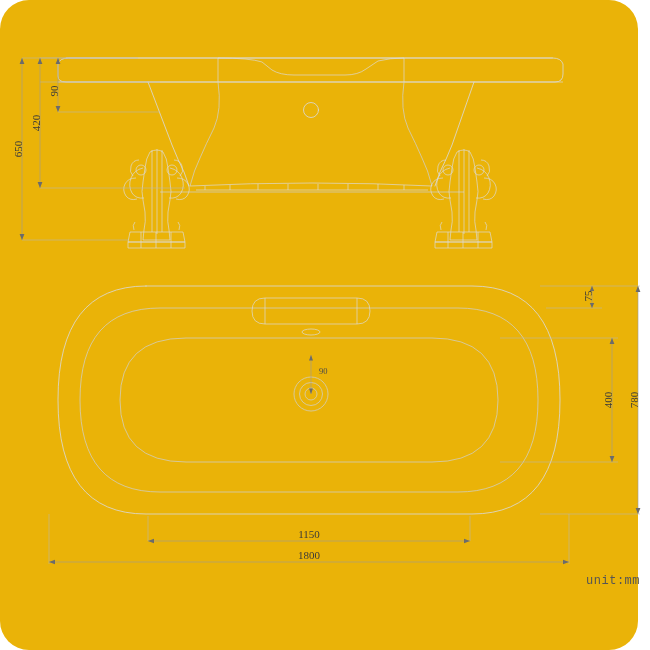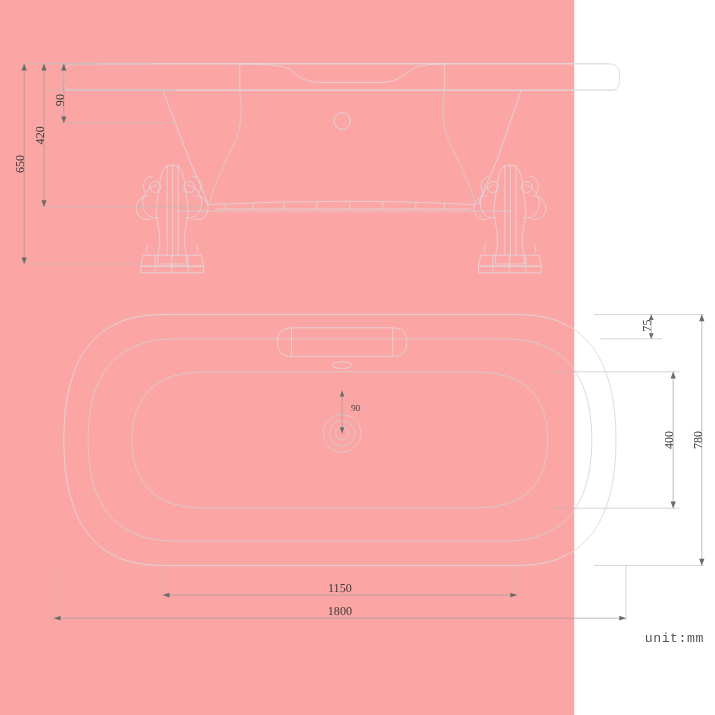--- a/index.html
+++ b/index.html
@@ -1,18 +1,18 @@
 <!DOCTYPE html>
 <html><head>
 <meta charset="utf-8">
 <style>
   html,body{margin:0;padding:0;background:#ffffff;}
   body{width:650px;height:650px;overflow:hidden;
        font-family:"Liberation Serif", serif;}
-  #sheet{position:relative;width:522px;height:650px;background:#fca5a5;}
+  #sheet{position:relative;width:638px;height:650px;background:#eab308;border-radius:29px;}
   #sheet svg{position:absolute;left:0;top:0;}
   .dimtxt{font-family:"Liberation Serif", serif;font-size:11px;fill:#3a3a3a;}
   .dimtxt-sm{font-family:"Liberation Serif", serif;font-size:8.5px;fill:#4a4a4a;}
   .unittxt{font-family:"Liberation Mono", monospace;font-size:12px;fill:#555;letter-spacing:.5px;}
   .obj{fill:none;stroke:#d9dade;stroke-width:.8;stroke-linejoin:round;stroke-linecap:round;}
   .obj-l{fill:none;stroke:#cfd1d6;stroke-width:.7;}
   .obj-f{fill:none;stroke:#dcdde1;stroke-width:.65;}
   .dimline{stroke:#9a9a9a;stroke-width:.6;fill:none;}
   .extline{stroke:#b9b9b9;stroke-width:.55;fill:none;}
   .arrowf{fill:#6b6b6b;}

